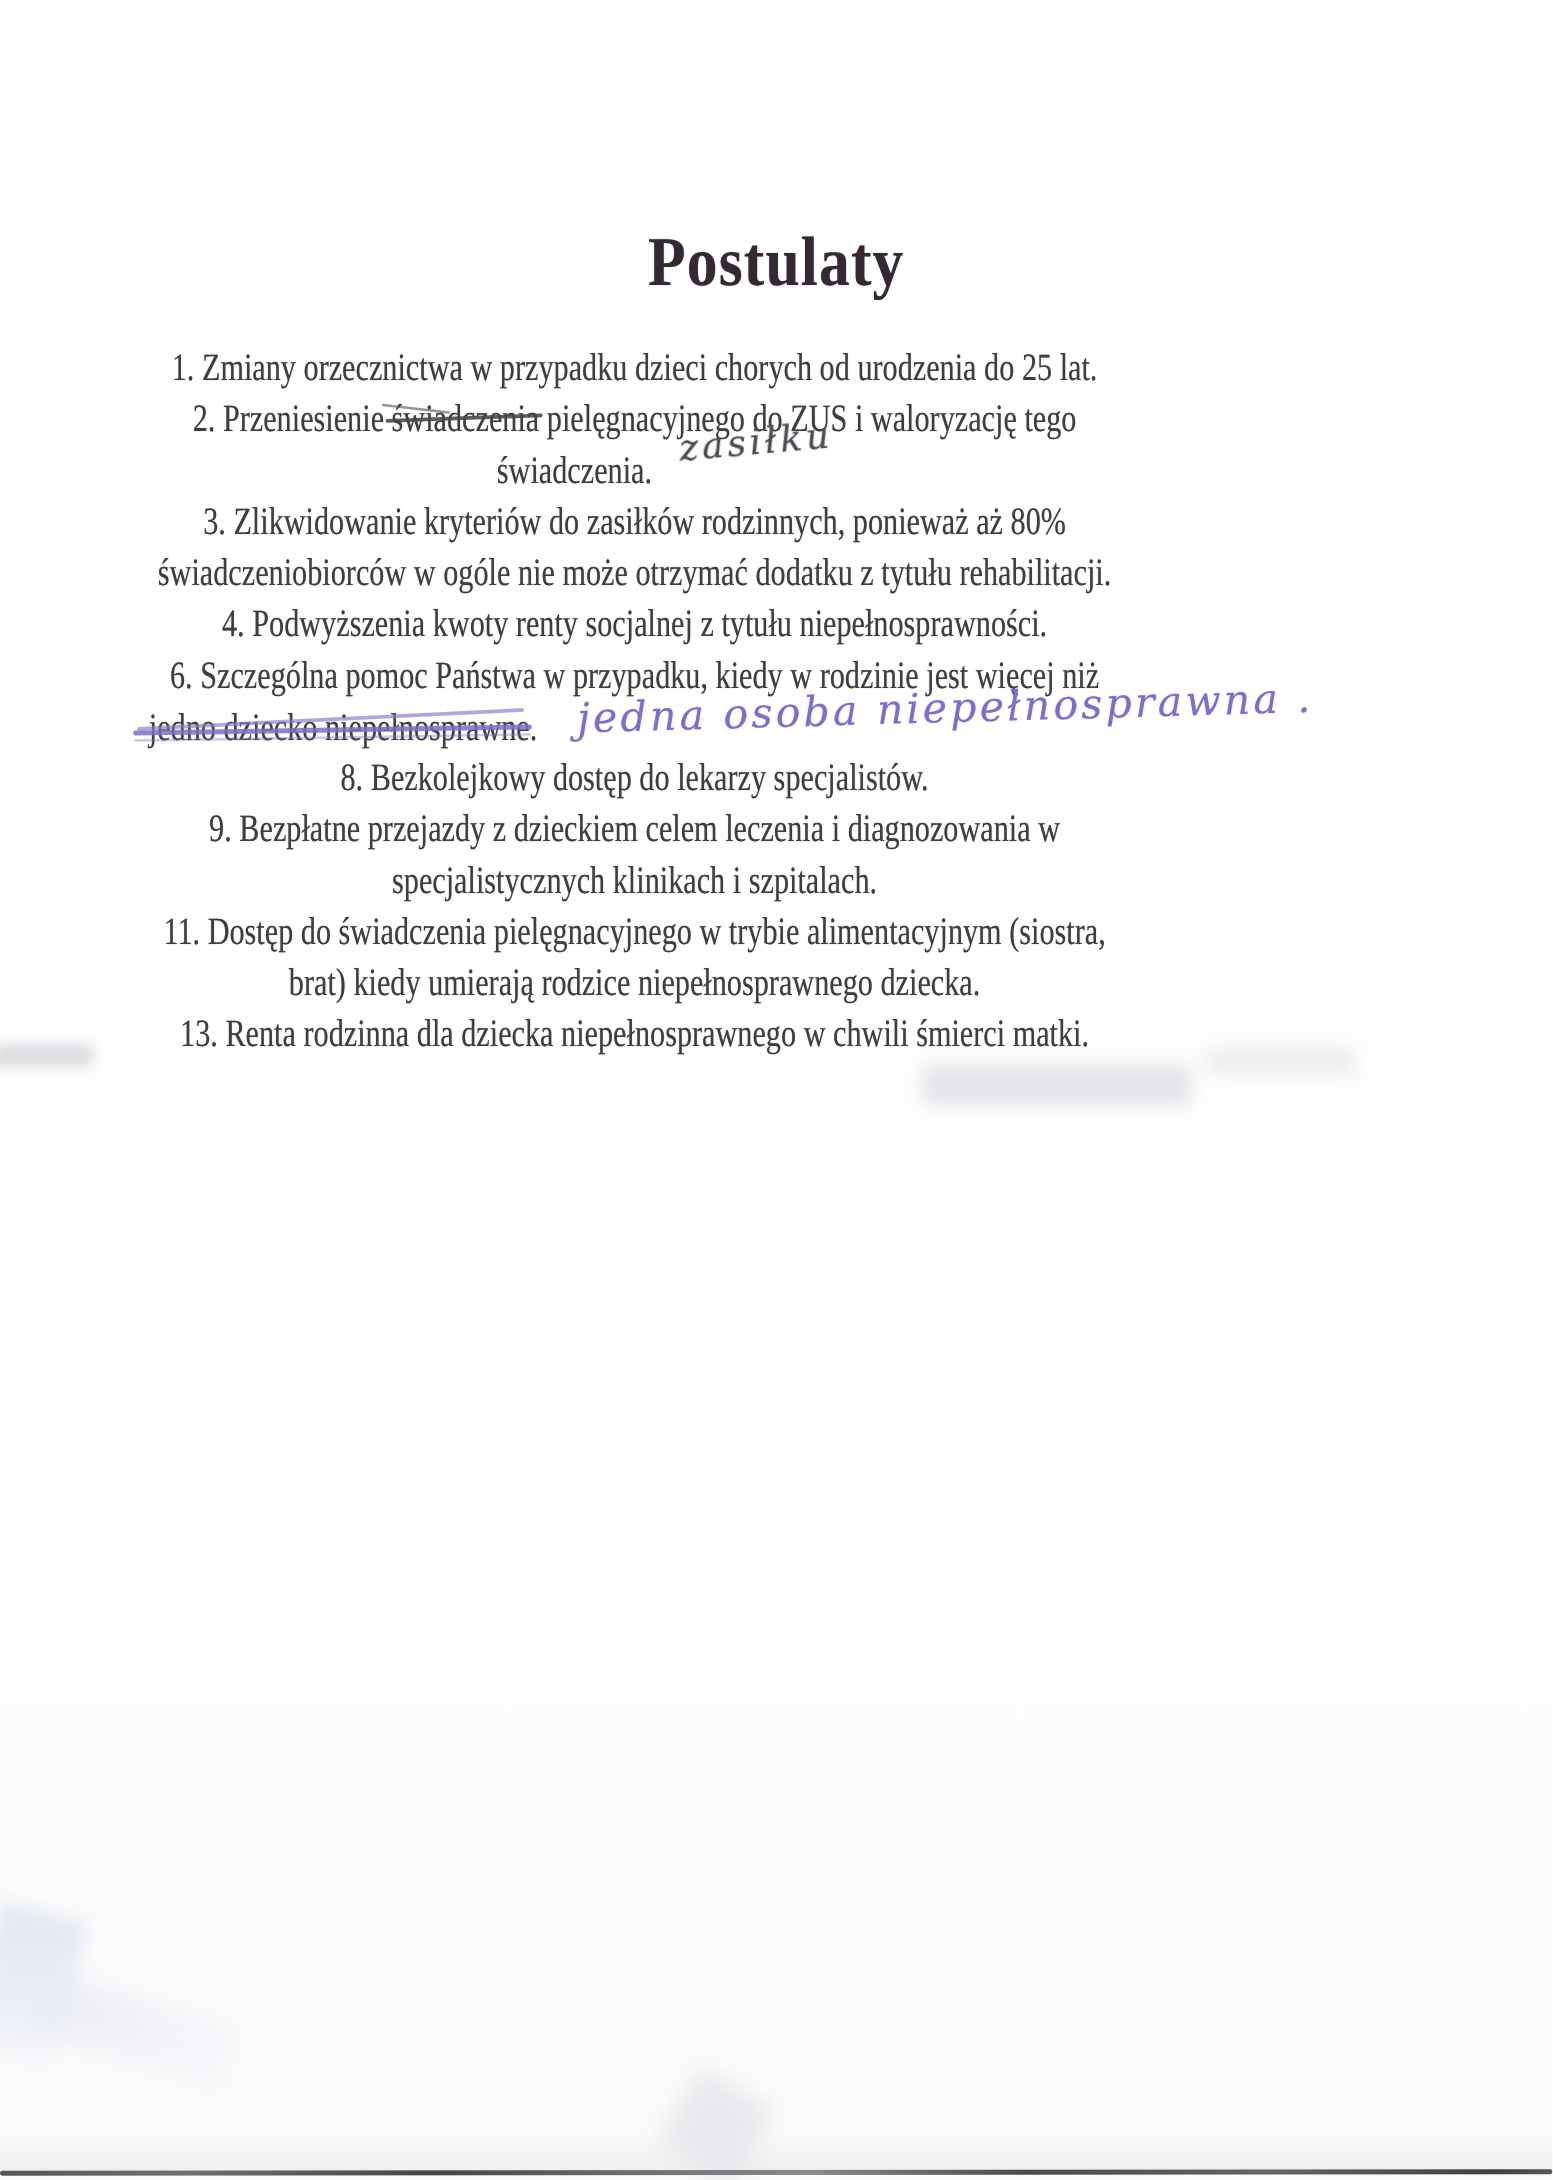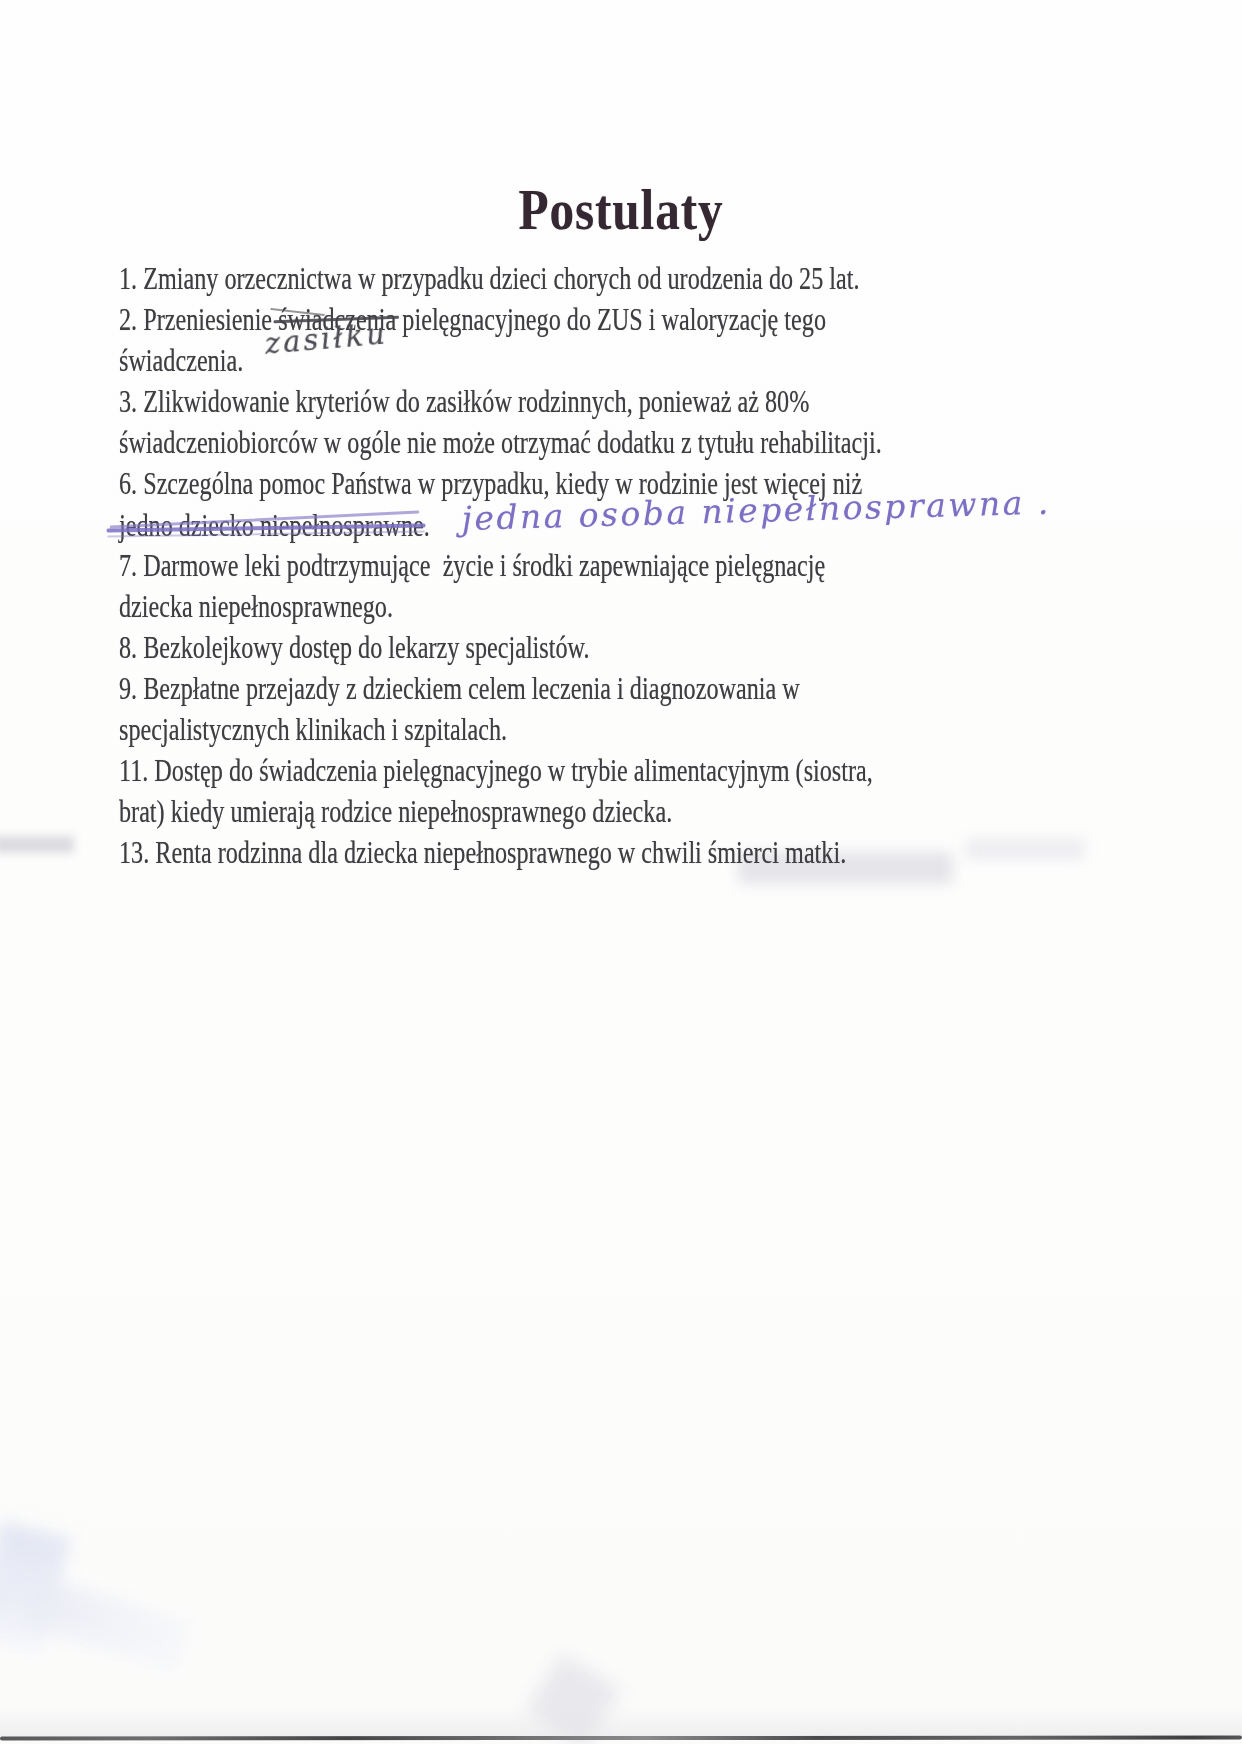--- a/index.html
+++ b/index.html
@@ -23,25 +23,26 @@
     font-size:56px;font-weight:700;
     color:#352832;
     transform:scaleX(0.88);
     transform-origin:50% 0;
     letter-spacing:1px;
     text-shadow:0 0 1px rgba(53,40,50,.45);
     z-index:3;
   }
   
   .content{
-    position:absolute;left:119px;top:258px;
+    position:absolute;left:119px;top:273px;
     font-size:31px;line-height:41px;
     color:#3e3e42;
     z-index:2;
     text-shadow:0 0 0.8px rgba(62,62,66,.55);
+    text-align:center;
   }
   .line{
     white-space:pre;
     transform:scaleX(0.78);
     transform-origin:0 0;
     height:41px;
   }
   .seg{display:inline;}
   
   .s-sd{position:relative;display:inline-block;}
@@ -156,26 +157,25 @@
       </div>
       <div>
         <div class="line"><span class="seg s-n">2. Przeniesienie </span><span class="seg s-sd">świadczenia</span><span class="seg s-n"> pielęgnacyjnego do ZUS i waloryzację tego</span></div>
         <div class="line"><span class="seg s-n">świadczenia.</span><span class="seg s-hd">zasiłku</span></div>
       </div>
       <div>
         <div class="line"><span class="seg s-n">3. Zlikwidowanie kryteriów do zasiłków rodzinnych, ponieważ aż 80%</span></div>
         <div class="line"><span class="seg s-n">świadczeniobiorców w ogóle nie może otrzymać dodatku z tytułu rehabilitacji.</span></div>
       </div>
       <div>
+        <div class="line"><span class="seg s-n">4. Podwyższenia kwoty renty socjalnej z tytułu niepełnosprawności.</span></div>
+      </div>
+      <div>
         <div class="line"><span class="seg s-n">6. Szczególna pomoc Państwa w przypadku, kiedy w rodzinie jest więcej niż</span></div>
         <div class="line"><span class="seg s-sb">jedno dziecko niepełnosprawne</span><span class="seg s-n">. </span><span class="seg s-hb">jedna osoba niepełnosprawna .</span></div>
-      </div>
-      <div>
-        <div class="line"><span class="seg s-n">7. Darmowe leki podtrzymujące  życie i środki zapewniające pielęgnację</span></div>
-        <div class="line"><span class="seg s-n">dziecka niepełnosprawnego.</span></div>
       </div>
       <div>
         <div class="line"><span class="seg s-n">8. Bezkolejkowy dostęp do lekarzy specjalistów.</span></div>
       </div>
       <div>
         <div class="line"><span class="seg s-n">9. Bezpłatne przejazdy z dzieckiem celem leczenia i diagnozowania w</span></div>
         <div class="line"><span class="seg s-n">specjalistycznych klinikach i szpitalach.</span></div>
       </div>
       <div>
         <div class="line"><span class="seg s-n">11. Dostęp do świadczenia pielęgnacyjnego w trybie alimentacyjnym (siostra,</span></div>

